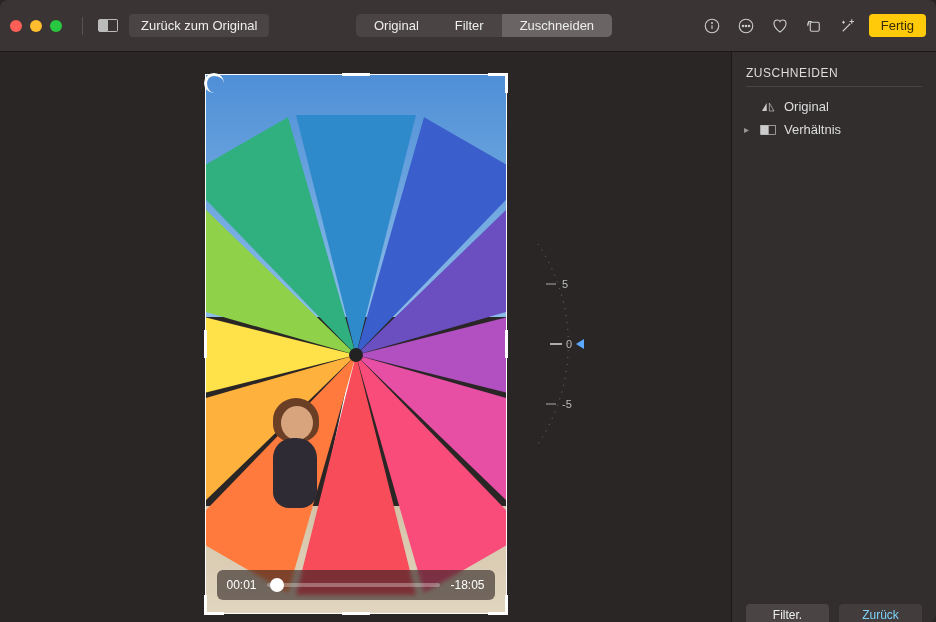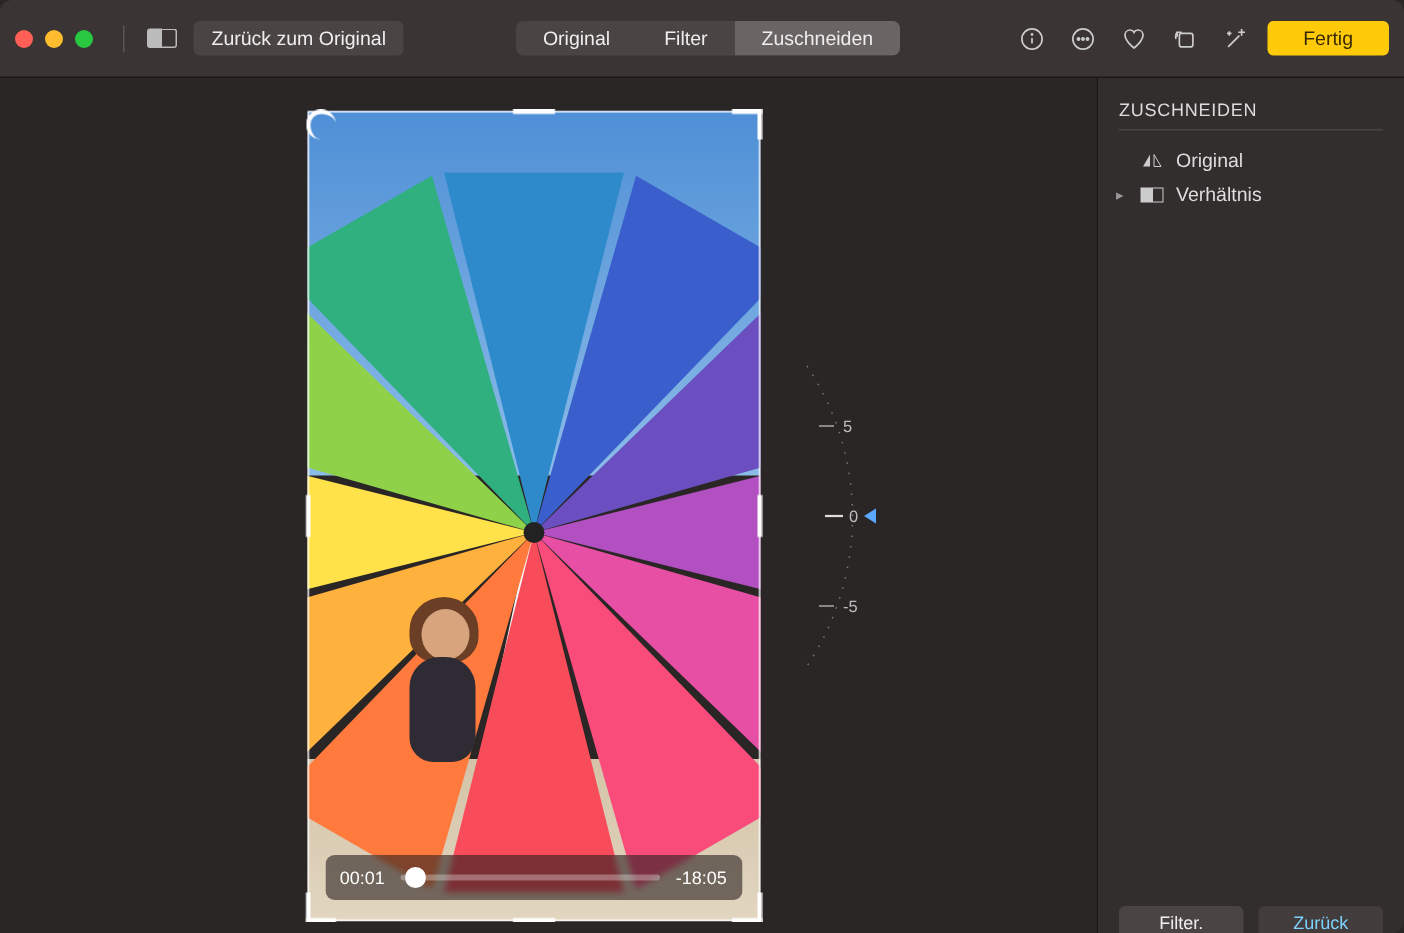--- a/index.html
+++ b/index.html
@@ -65,21 +65,21 @@
     display:flex; align-items:center; justify-content:center;
     color:#ccc; cursor:pointer;
     border:none; background:transparent;
   }
   .icon-btn svg { width:18px; height:18px; stroke:#ccc; fill:none; stroke-width:1.5;}
   .done-btn {
     background:#feca0a;
     color:#3a2a00;
     font-weight:500;
     border:none;
-    padding:4px 24px;
+    padding:4px 12px;
     border-radius:4px;
     cursor:pointer;
     font-size:13px;
   }
 
   
   .content { display:flex; height:calc(622px - 38px); }
   .canvas-area { flex:1; position:relative; background:#2a2626; display:flex; align-items:center; justify-content:center;}
   .sidebar {
     width:205px;

